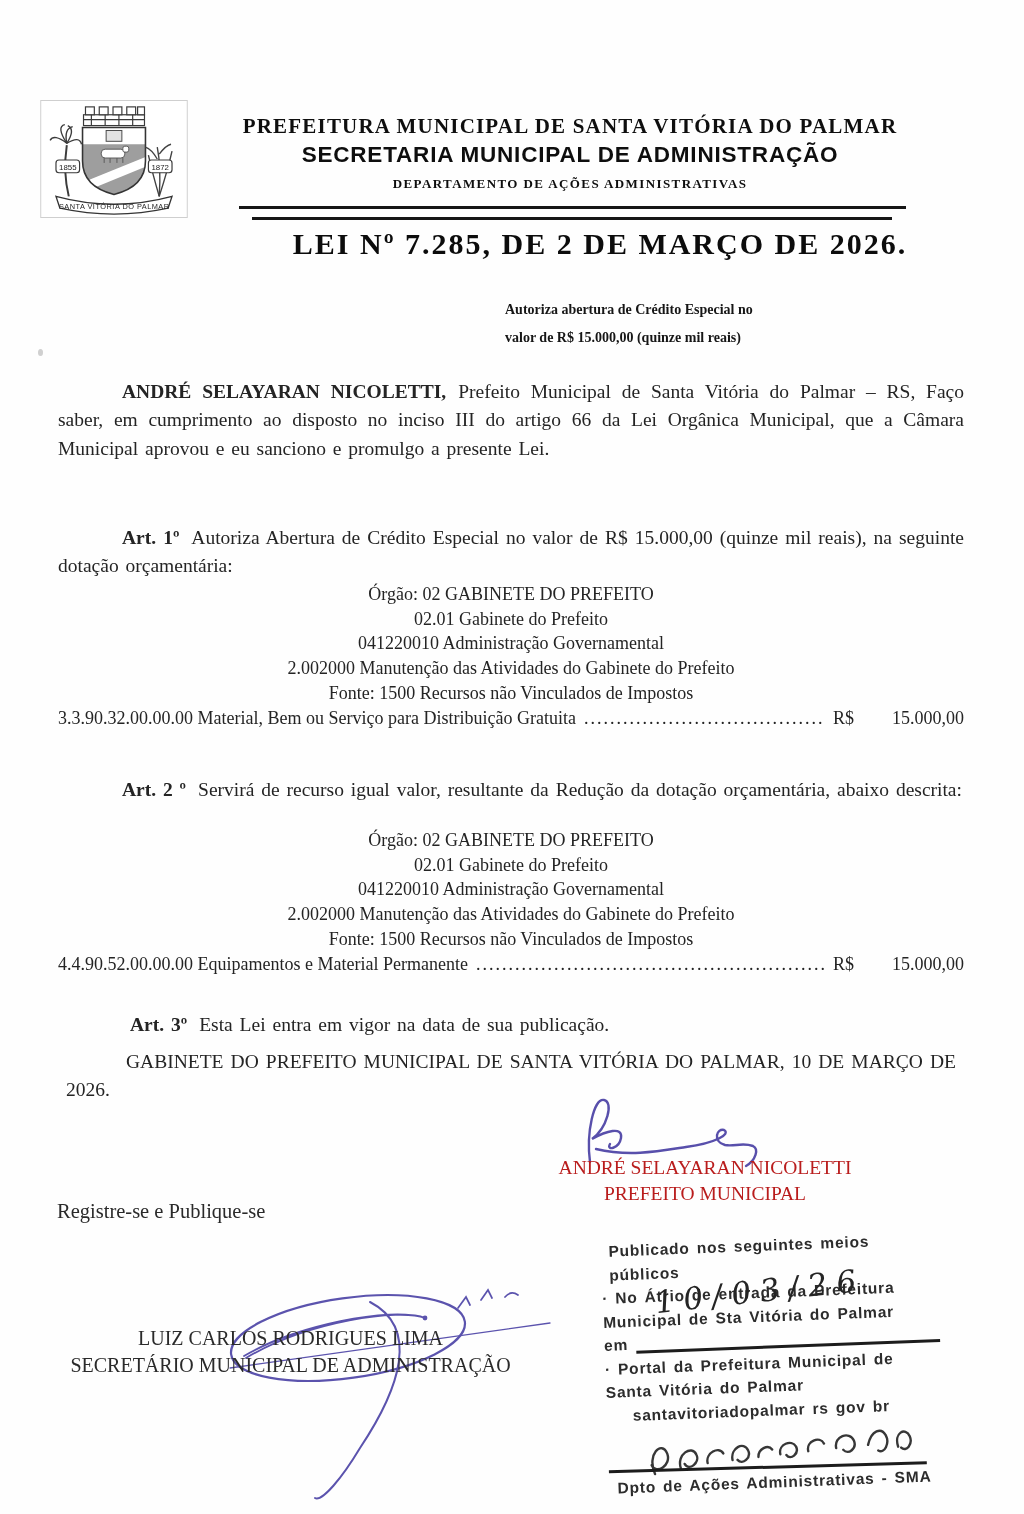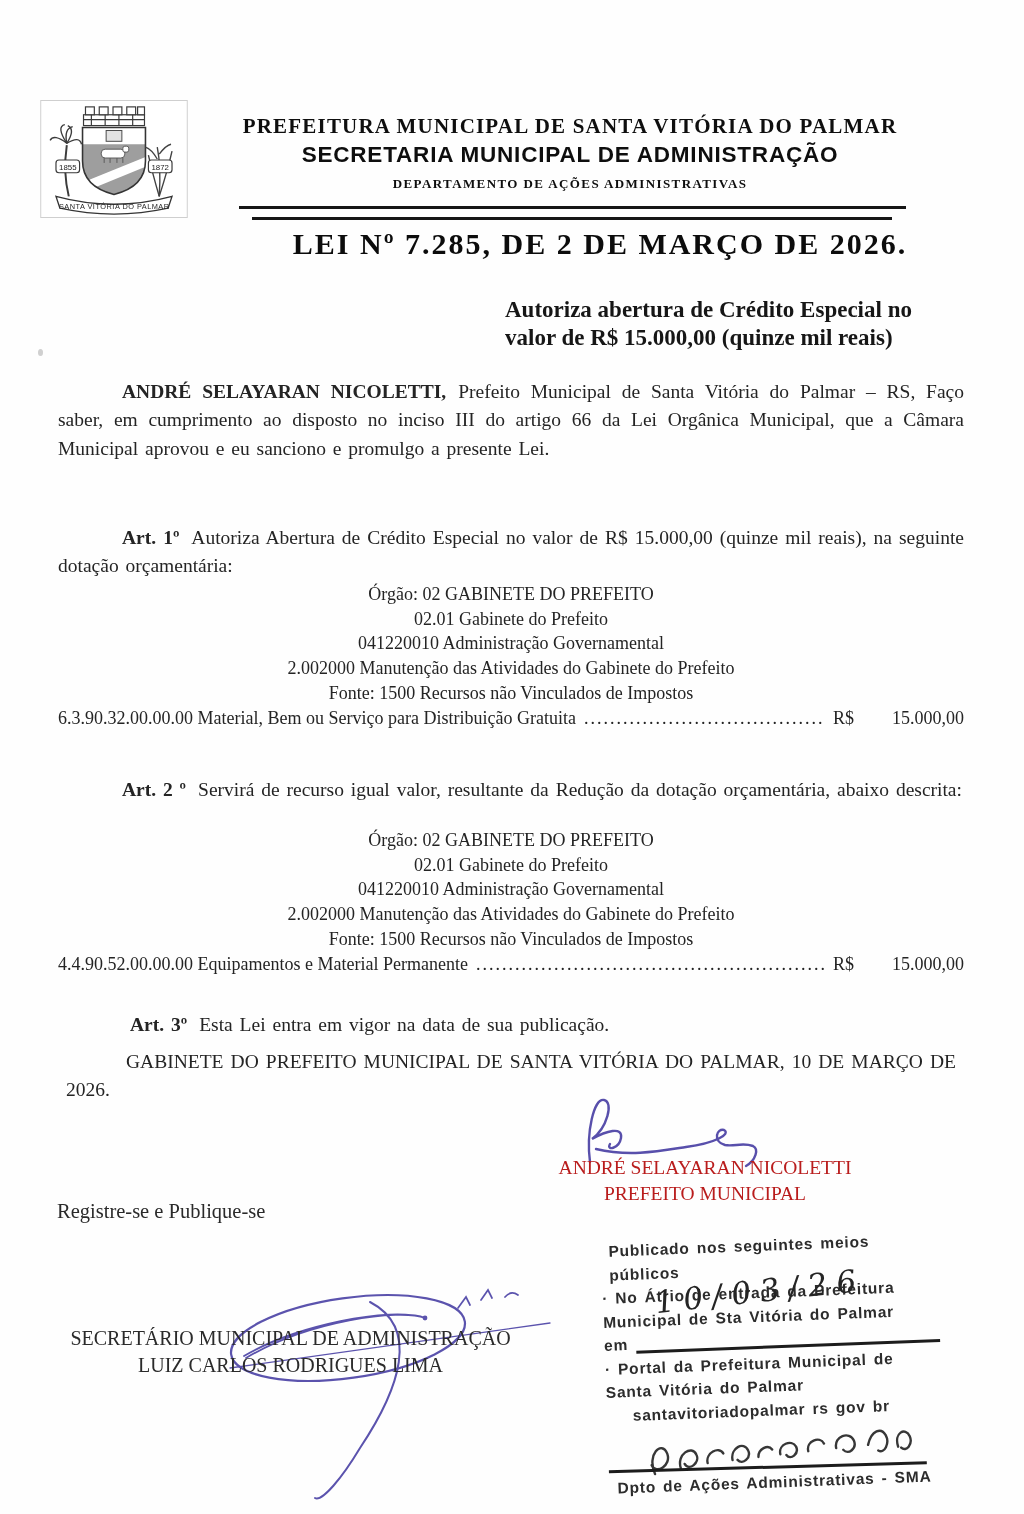--- a/index.html
+++ b/index.html
@@ -15,21 +15,21 @@
   .hdr .l2{font-family:"Liberation Sans",sans-serif;font-size:22.5px;font-weight:bold;letter-spacing:.8px;line-height:30px;}
   .hdr .l3{font-size:13px;font-weight:bold;letter-spacing:1.4px;line-height:27px;}
 
   .rule{position:absolute;height:0;border-top:3px solid #161616;}
   .rule.r1{left:239px;top:206px;width:667px;}
   .rule.r2{left:252px;top:217px;width:640px;}
 
   .law-title{position:absolute;left:230px;top:227px;width:740px;text-align:center;
              font-size:30px;font-weight:bold;letter-spacing:2px;color:#0c0c0c;}
 
-  .ementa{position:absolute;left:505px;top:296px;width:470px;font-size:23px;font-weight:bold;
+  .ementa{position:absolute;left:505px;top:296px;width:470px;font-size:14px;font-weight:bold;
           line-height:28px;color:#161616;}
 
   .para{position:absolute;left:58px;width:906px;font-size:19.5px;line-height:28.6px;
         text-align:justify;word-spacing:2px;}
   .preamble{top:358px;text-indent:64px;}
   .art1{top:504px;text-indent:64px;}
   .art2{top:756px;text-indent:64px;}
   .art3-block{top:1003px;}
   .art3-block p{margin:8px;}
   .art3-block .closing{text-indent:60px;}
@@ -158,21 +158,21 @@
 
   <p class="para art1"><span class="blead">Art. 1º</span><span>Autoriza Abertura de Crédito Especial no valor de R$ 15.000,00 (quinze mil reais), na seguinte dotação orçamentária:</span></p>
 
   <div class="budget b1">
     <div>Órgão: 02 GABINETE DO PREFEITO</div>
     <div>02.01 Gabinete do Prefeito</div>
     <div>041220010 Administração Governamental</div>
     <div>2.002000 Manutenção das Atividades do Gabinete do Prefeito</div>
     <div>Fonte: 1500 Recursos não Vinculados de Impostos</div>
     <div class="amount-row">
-      <span>6.3.90.32.00.00.00 Material, Bem ou Serviço para Distribuição Gratuita</span>
+      <span>3.3.90.32.00.00.00 Material, Bem ou Serviço para Distribuição Gratuita</span>
       <span class="leader">................................................................</span>
       <span>R$</span>
       <span class="val">15.000,00</span>
     </div>
   </div>
 
   <p class="para art2"><span class="blead">Art. 2 º</span><span>Servirá de recurso igual valor, resultante da Redução da dotação orçamentária, abaixo descrita:</span></p>
 
   <div class="budget b2">
     <div>Órgão: 02 GABINETE DO PREFEITO</div>
@@ -210,22 +210,22 @@
     <g fill="none" stroke-linecap="round" opacity="0.9">
       <ellipse cx="230" cy="72" rx="118" ry="40" transform="rotate(-8 230 72)" stroke-width="2.2" stroke="#4a41a5"></ellipse>
       <path d="M128,92 C190,55 282,42 307,52 M307,52 C272,40 177,60 126,90" stroke-width="1.8" stroke="#4a41a5"></path>
       <circle cx="307" cy="52" r="2.4" stroke="none" fill="#4a41a5"></circle>
       <path d="M112,102 L432,57" stroke-width="1.3" stroke="#4a41a5"></path>
       <path d="M340,42 l8,-11 l4,8 M363,34 l7,-10 l4,8 M387,31 q6,-7 13,-2" stroke-width="1.7" stroke="#4a41a5"></path>
       <path d="M252,36 C302,62 282,122 242,182 C224,212 204,236 197,232" stroke-width="2" stroke="#4a41a5"></path>
     </g>
   </svg>
   <div class="secretary-block">
+    <div>LUIZ CARLOS RODRIGUES LIMA</div>
     <div>SECRETÁRIO MUNICIPAL DE ADMINISTRAÇÃO</div>
-    <div>LUIZ CARLOS RODRIGUES LIMA</div>
   </div>
 
   <div class="stamp" style="position:absolute;">
     <div class="ind">Publicado nos seguintes meios públicos</div>
     <div>· No Átrio de entrada da Prefeitura</div>
     <div>Municipal de Sta Vitória do Palmar</div>
     <div class="em-line">
       <span>em</span>
       <span class="blank"></span>
     </div>

